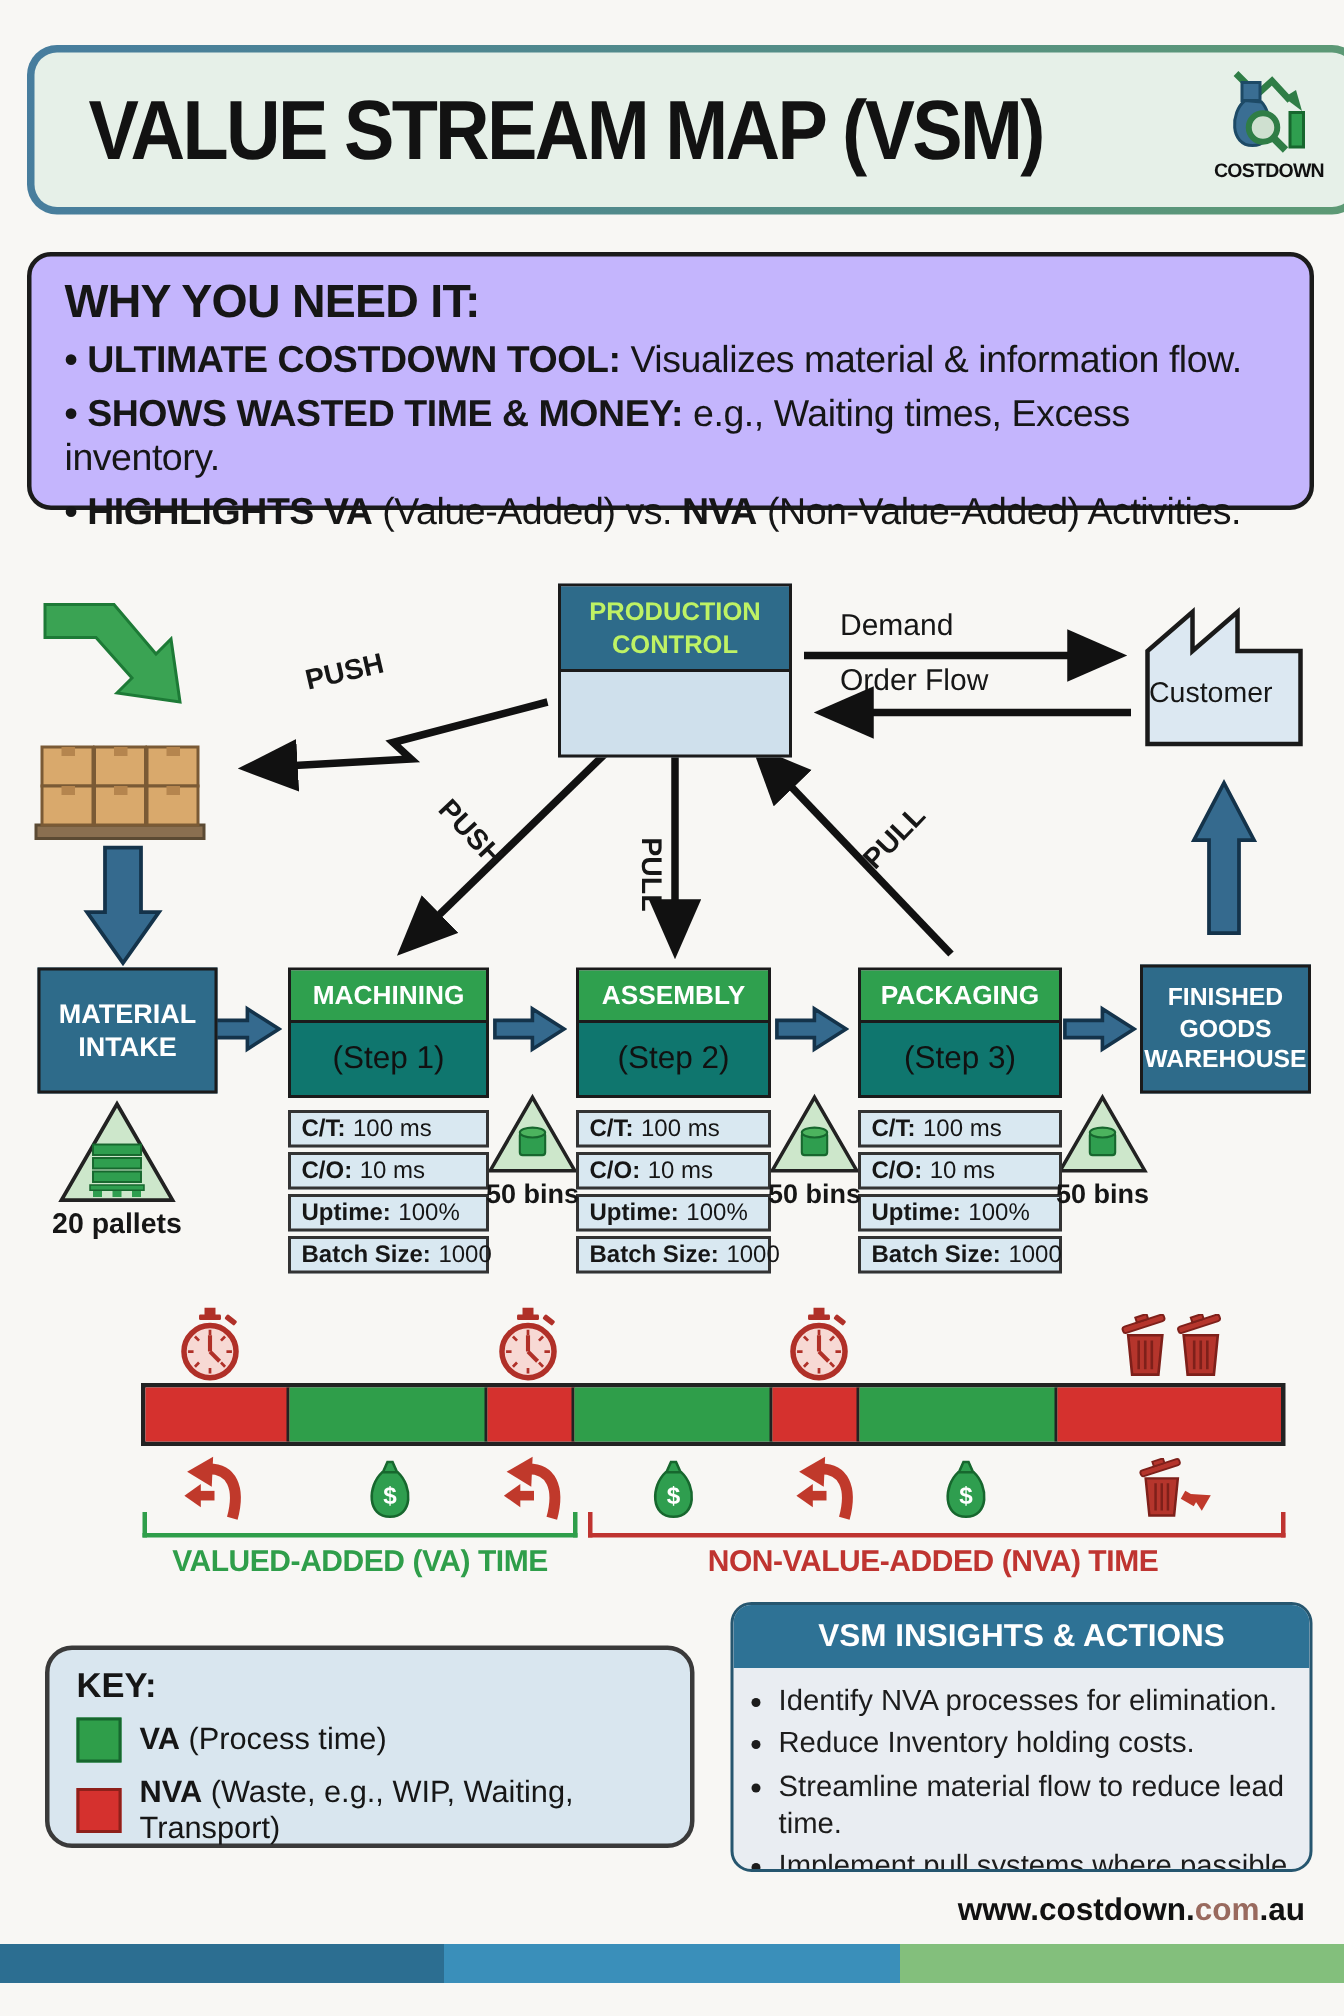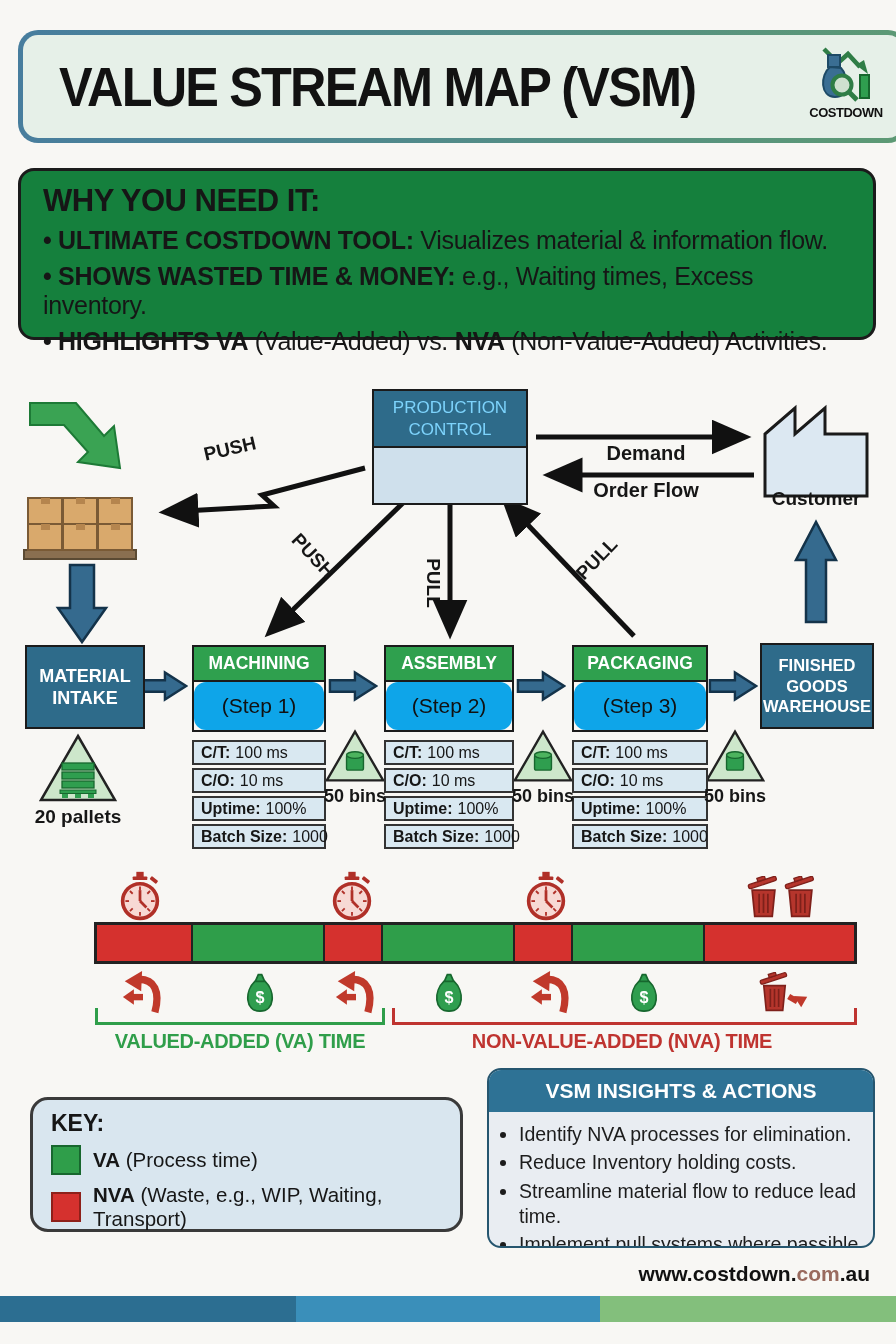--- a/index.html
+++ b/index.html
@@ -15,41 +15,41 @@
   .banner-wrap{left:18px;top:30px;width:858px;height:81px;border-radius:20px;
     background:linear-gradient(100deg,#477d9e,#5d9a74);padding:16px;}
   .banner{position:absolute;left:5px;top:5px;right:5px;bottom:5px;border-radius:15px;
     background:#e6f0e8;display:flex;align-items:center;}
   .title{margin-left:36px;font-size:56px;font-weight:800;letter-spacing:-2px;color:#121212;
     display:inline-block;transform:scaleX(.9);transform-origin:left center;white-space:nowrap;}
   .logo{position:absolute;right:14px;top:6px;width:86px;text-align:center;}
   .logo .brand{font-size:13px;font-weight:800;letter-spacing:-.5px;color:#111;margin-top:-2px;}
 
   
-  .why-box{left:18px;top:168px;width:858px;height:172px;background:#15803d;
+  .why-box{left:18px;top:168px;width:858px;height:172px;background:#c4b5fd;
     border:3px solid #1b1b1b;border-radius:16px;box-sizing:border-box;padding:12px 22px;}
   .why-head{font-size:31px;font-weight:800;letter-spacing:-.5px;}
   .why-bullet{font-size:25px;margin-top:7px;letter-spacing:-.3px;}
   .why-bullet::before{content:"• ";font-weight:700;}
   .why-bullet .b{font-weight:800;}
 
   
   .pc-box{left:372px;top:389px;width:156px;height:116px;border:2.5px solid #1b1b1b;box-sizing:border-box;background:#cfe0ec;}
-  .pc-head{height:55px;background:#2e6b8a;color:#7dd3fc;font-size:17px;font-weight:400;
+  .pc-head{height:55px;background:#2e6b8a;color:#bef264;font-size:17px;font-weight:700;
     display:flex;align-items:center;justify-content:center;text-align:center;line-height:1.25;border-bottom:2.5px solid #1b1b1b;}
-  .flow-label{font-size:20px;font-weight:700;text-align:center;margin-top:36px;}
+  .flow-label{font-size:20px;font-weight:400;}
   .rot-label{font-size:19px;font-weight:800;text-align:center;width:80px;}
 
   .box-dark{background:#2e6b8a;border:2.5px solid #1b1b1b;box-sizing:border-box;color:#fff;
     display:flex;align-items:center;justify-content:center;text-align:center;font-weight:800;line-height:1.25;}
   .proc{border:2.5px solid #1b1b1b;box-sizing:border-box;}
   .proc-head{height:33px;background:#2fa04e;color:#fff;font-size:17.5px;font-weight:800;
     display:flex;align-items:center;justify-content:center;border-bottom:2.5px solid #1b1b1b;}
-  .proc-body{background:#0ea5e9;height:48px;display:flex;align-items:center;justify-content:center;
-    font-size:21px;color:#111;border-radius:12px;}
+  .proc-body{background:#0f766e;height:48px;display:flex;align-items:center;justify-content:center;
+    font-size:21px;color:#111;}
 
   .metrics{display:flex;flex-direction:column;gap:3px;}
   .mrow{background:#d9e8f1;border:2px solid #333;box-sizing:border-box;height:25px;
     display:flex;align-items:center;padding-left:7px;font-size:16px;white-space:nowrap;}
   .ml{font-weight:800;}
   .mv{margin-left:5px;}
 
   .inv-label{font-size:18px;font-weight:800;text-align:center;}
 
   

